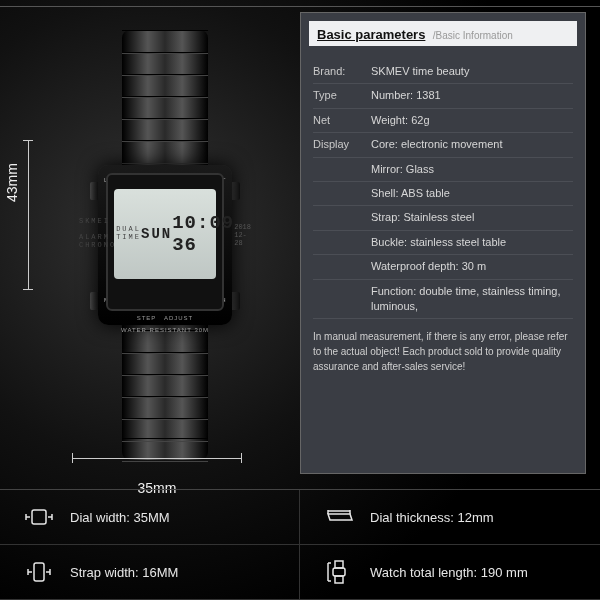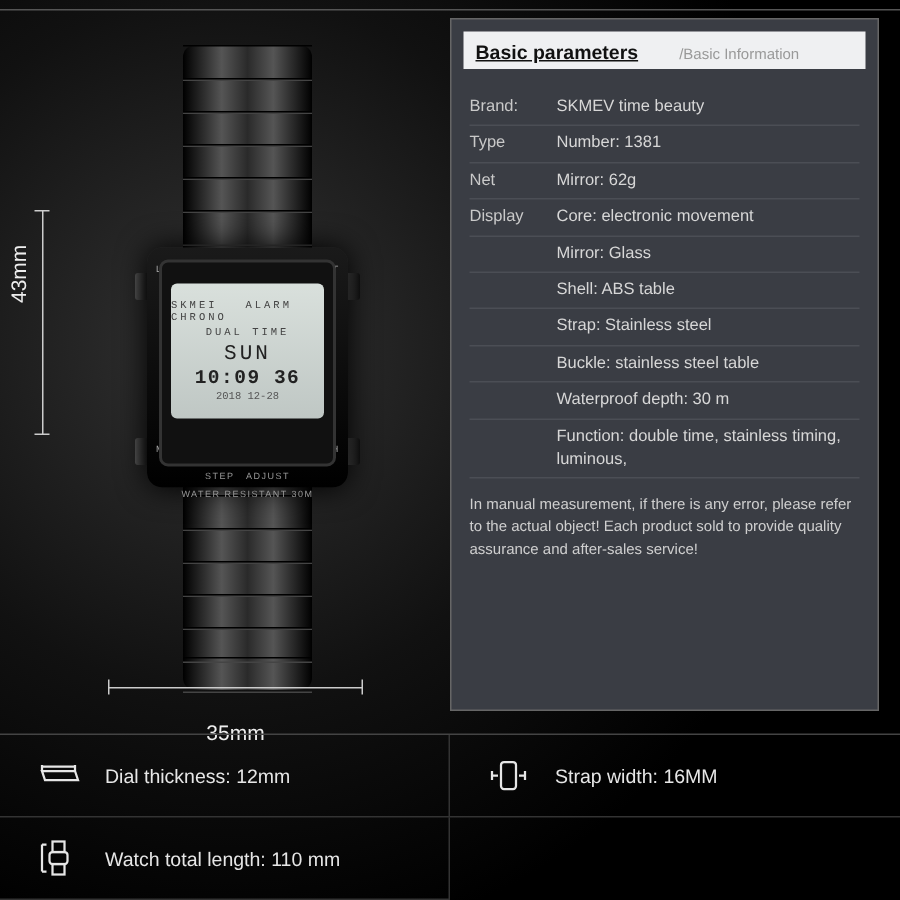--- a/index.html
+++ b/index.html
@@ -1,37 +1,37 @@
 <!DOCTYPE html>
 <html><head>
 <meta charset="utf-8">
 <style>
   html,body{margin:0;padding:0;width:600px;height:600px;background:#0a0a0a;font-family:Arial,Helvetica,sans-serif;color:#bbb;overflow:hidden}
   .stage{position:relative;width:600px;height:600px;background:radial-gradient(circle at 150px 230px,#333 0%,#111 40%,#000 70%)}
   .hrule{position:absolute;top:6px;left:0;right:0;height:1px;background:#555}
   
   .panel{position:absolute;left:300px;top:12px;width:284px;height:460px;background:#3a3d44;border:1px solid #666;padding:0}
   .panel-head{background:#eff0f2;color:#222;margin:8px;padding:6px 8px 4px 8px;font-size:12px}
-  .panel-head .t{font-weight:bold;text-decoration:underline;font-size:13px;margin-right:24px;color:#111}
+  .panel-head .t{font-weight:bold;text-decoration:underline;font-size:13px;margin-right:4px;color:#111}
   .panel-head .sub{color:#999;font-size:10px}
   .specs{padding:6px 12px 8px 12px;font-size:11px;color:#d7d7d7;line-height:1.4}
   .row{display:flex;align-items:flex-start;padding:4px 0;border-bottom:1px solid #4b4e55}
   .row .k{flex:0 0 58px;color:#c9c9c9}
   .row .v{flex:1}
   .note{margin-top:10px;font-size:10px;color:#cfcfcf;line-height:1.5}
   
   .watch-wrap{position:absolute;left:60px;top:30px;width:210px;height:430px}
   .band{position:absolute;left:62px;top:0;width:86px;height:430px;background:linear-gradient(90deg,#000 0%,#2a2a2a 15%,#555 30%,#2a2a2a 50%,#555 70%,#2a2a2a 85%,#000 100%);border-radius:8px}
   .link{position:absolute;left:0;right:0;height:22px;border-top:1px solid #000;border-bottom:1px solid #444}
   .case{position:absolute;left:38px;top:135px;width:134px;height:160px;background:linear-gradient(180deg,#1a1a1a,#000);border-radius:10px;box-shadow:0 0 20px #000}
   .bezel{position:absolute;left:8px;top:8px;right:8px;bottom:14px;background:#111;border:2px solid #333;border-radius:6px}
-  .lcd{position:absolute;left:16px;top:24px;right:16px;height:90px;background:linear-gradient(180deg,#d9e0dc,#bfc7c4);border-radius:4px;display:flex;flex-direction:column;align-items:center;justify-content:center;color:#222;font-family:"Courier New",monospace}
+  .lcd{position:absolute;left:16px;top:24px;right:16px;height:90px;background:linear-gradient(180deg,#d9e0dc,#bfc7c4);border-radius:4px;display:flex;flex-direction:row;align-items:center;justify-content:center;color:#222;font-family:"Courier New",monospace}
   .lcd .brand{font-size:7px;letter-spacing:2px;color:#444;margin-bottom:2px}
-  .lcd .day{font-size:14px;font-weight:normal;letter-spacing:2px}
-  .lcd .time{font-size:13px;font-weight:bold;letter-spacing:1px}
+  .lcd .day{font-size:14px;font-weight:bold;letter-spacing:2px}
+  .lcd .time{font-size:19px;font-weight:bold;letter-spacing:1px}
   .lcd .sub{font-size:7px;color:#555;margin-top:2px}
   .case .lab{position:absolute;font-size:6px;color:#aaa;letter-spacing:0.5px}
   .case .wr{position:absolute;bottom:4px;left:0;right:0;text-align:center;font-size:6px;color:#999;letter-spacing:1px}
   .btn{position:absolute;width:10px;height:18px;background:linear-gradient(90deg,#555,#111);border-radius:2px}
   
   .dim{position:absolute;color:#eee;font-size:13px}
   .dim .line{position:absolute;background:#ccc}
   .dim.v{left:18px;top:140px;height:150px;width:40px}
   .dim.v .line{left:10px;top:0;bottom:0;width:1px}
   .dim.v .cap{position:absolute;left:5px;width:10px;height:1px;background:#ccc}
@@ -113,21 +113,21 @@
       <div class="row">
           <span class="k">Brand:</span>
           <span class="v">SKMEV time beauty</span>
         </div>
       <div class="row">
           <span class="k">Type</span>
           <span class="v">Number: 1381</span>
         </div>
       <div class="row">
           <span class="k">Net</span>
-          <span class="v">Mirror: 62g</span>
+          <span class="v">Weight: 62g</span>
         </div>
       <div class="row">
           <span class="k">Display</span>
           <span class="v">Core: electronic movement</span>
         </div>
       <div class="row">
           <span class="k"></span>
           <span class="v">Mirror: Glass</span>
         </div>
       <div class="row">
@@ -151,20 +151,29 @@
           <span class="v">Function: double time, stainless timing, luminous,</span>
         </div>
       <div class="note">In manual measurement, if there is any error, please refer to the actual object! Each product sold to provide quality assurance and after-sales service!</div>
     </div>
   </div>
 
   <div class="metrics">
     <div class="metric">
       <span class="ico">
         <svg viewBox="0 0 34 26">
+            <rect x="10" y="6" width="14" height="14" rx="2"></rect>
+            <path d="M4 13h4M26 13h4M4 10v6M30 10v6"></path>
+          </svg>
+      </span>
+      <span>Dial width: 35MM</span>
+    </div>
+    <div class="metric">
+      <span class="ico">
+        <svg viewBox="0 0 34 26">
             <path d="M6 10 L28 10 L30 16 L8 16 Z"></path>
             <path d="M6 10v-4M28 10v-4M6 7h22"></path>
           </svg>
       </span>
       <span>Dial thickness: 12mm</span>
     </div>
     <div class="metric">
       <span class="ico">
         <svg viewBox="0 0 34 26">
             <rect x="12" y="4" width="10" height="18" rx="2"></rect>
@@ -175,16 +184,16 @@
     </div>
     <div class="metric">
       <span class="ico">
         <svg viewBox="0 0 34 26">
             <rect x="13" y="2" width="8" height="7"></rect>
             <rect x="11" y="9" width="12" height="8" rx="2"></rect>
             <rect x="13" y="17" width="8" height="7"></rect>
             <path d="M6 4v18M6 4h3M6 22h3"></path>
           </svg>
       </span>
-      <span>Watch total length: 110 mm</span>
+      <span>Watch total length: 190 mm</span>
     </div>
   </div>
 </div>
 
 </body></html>

